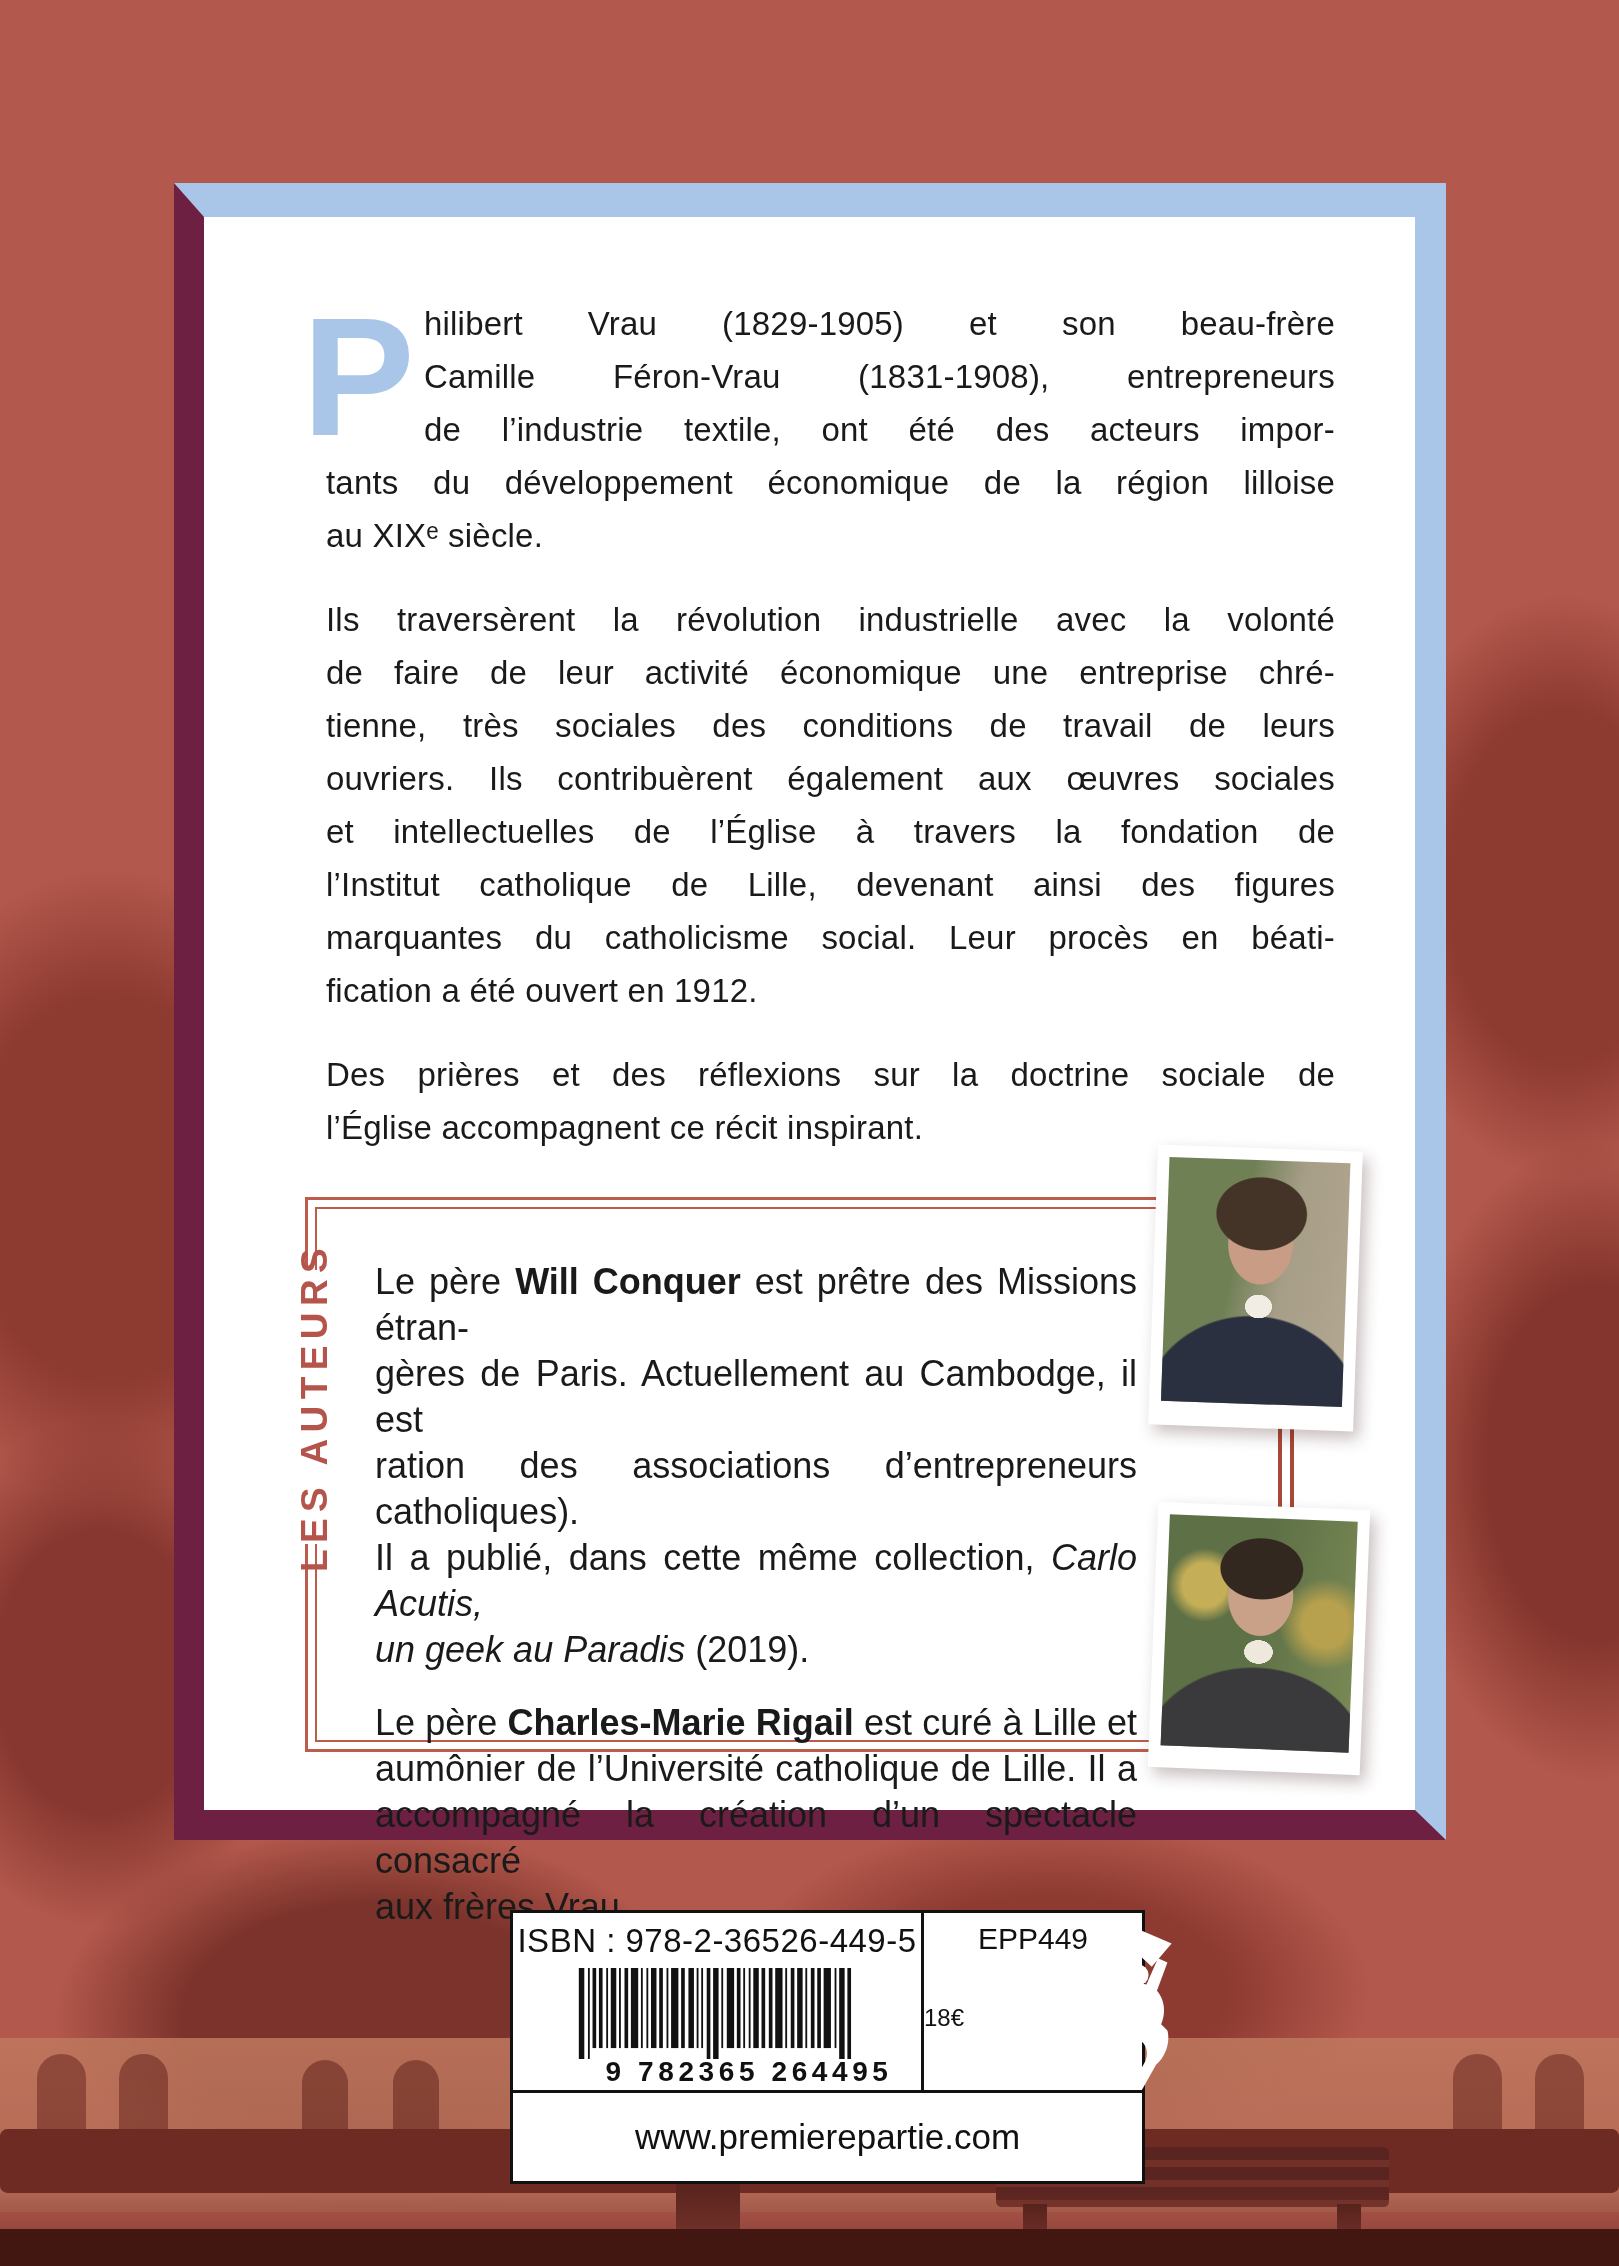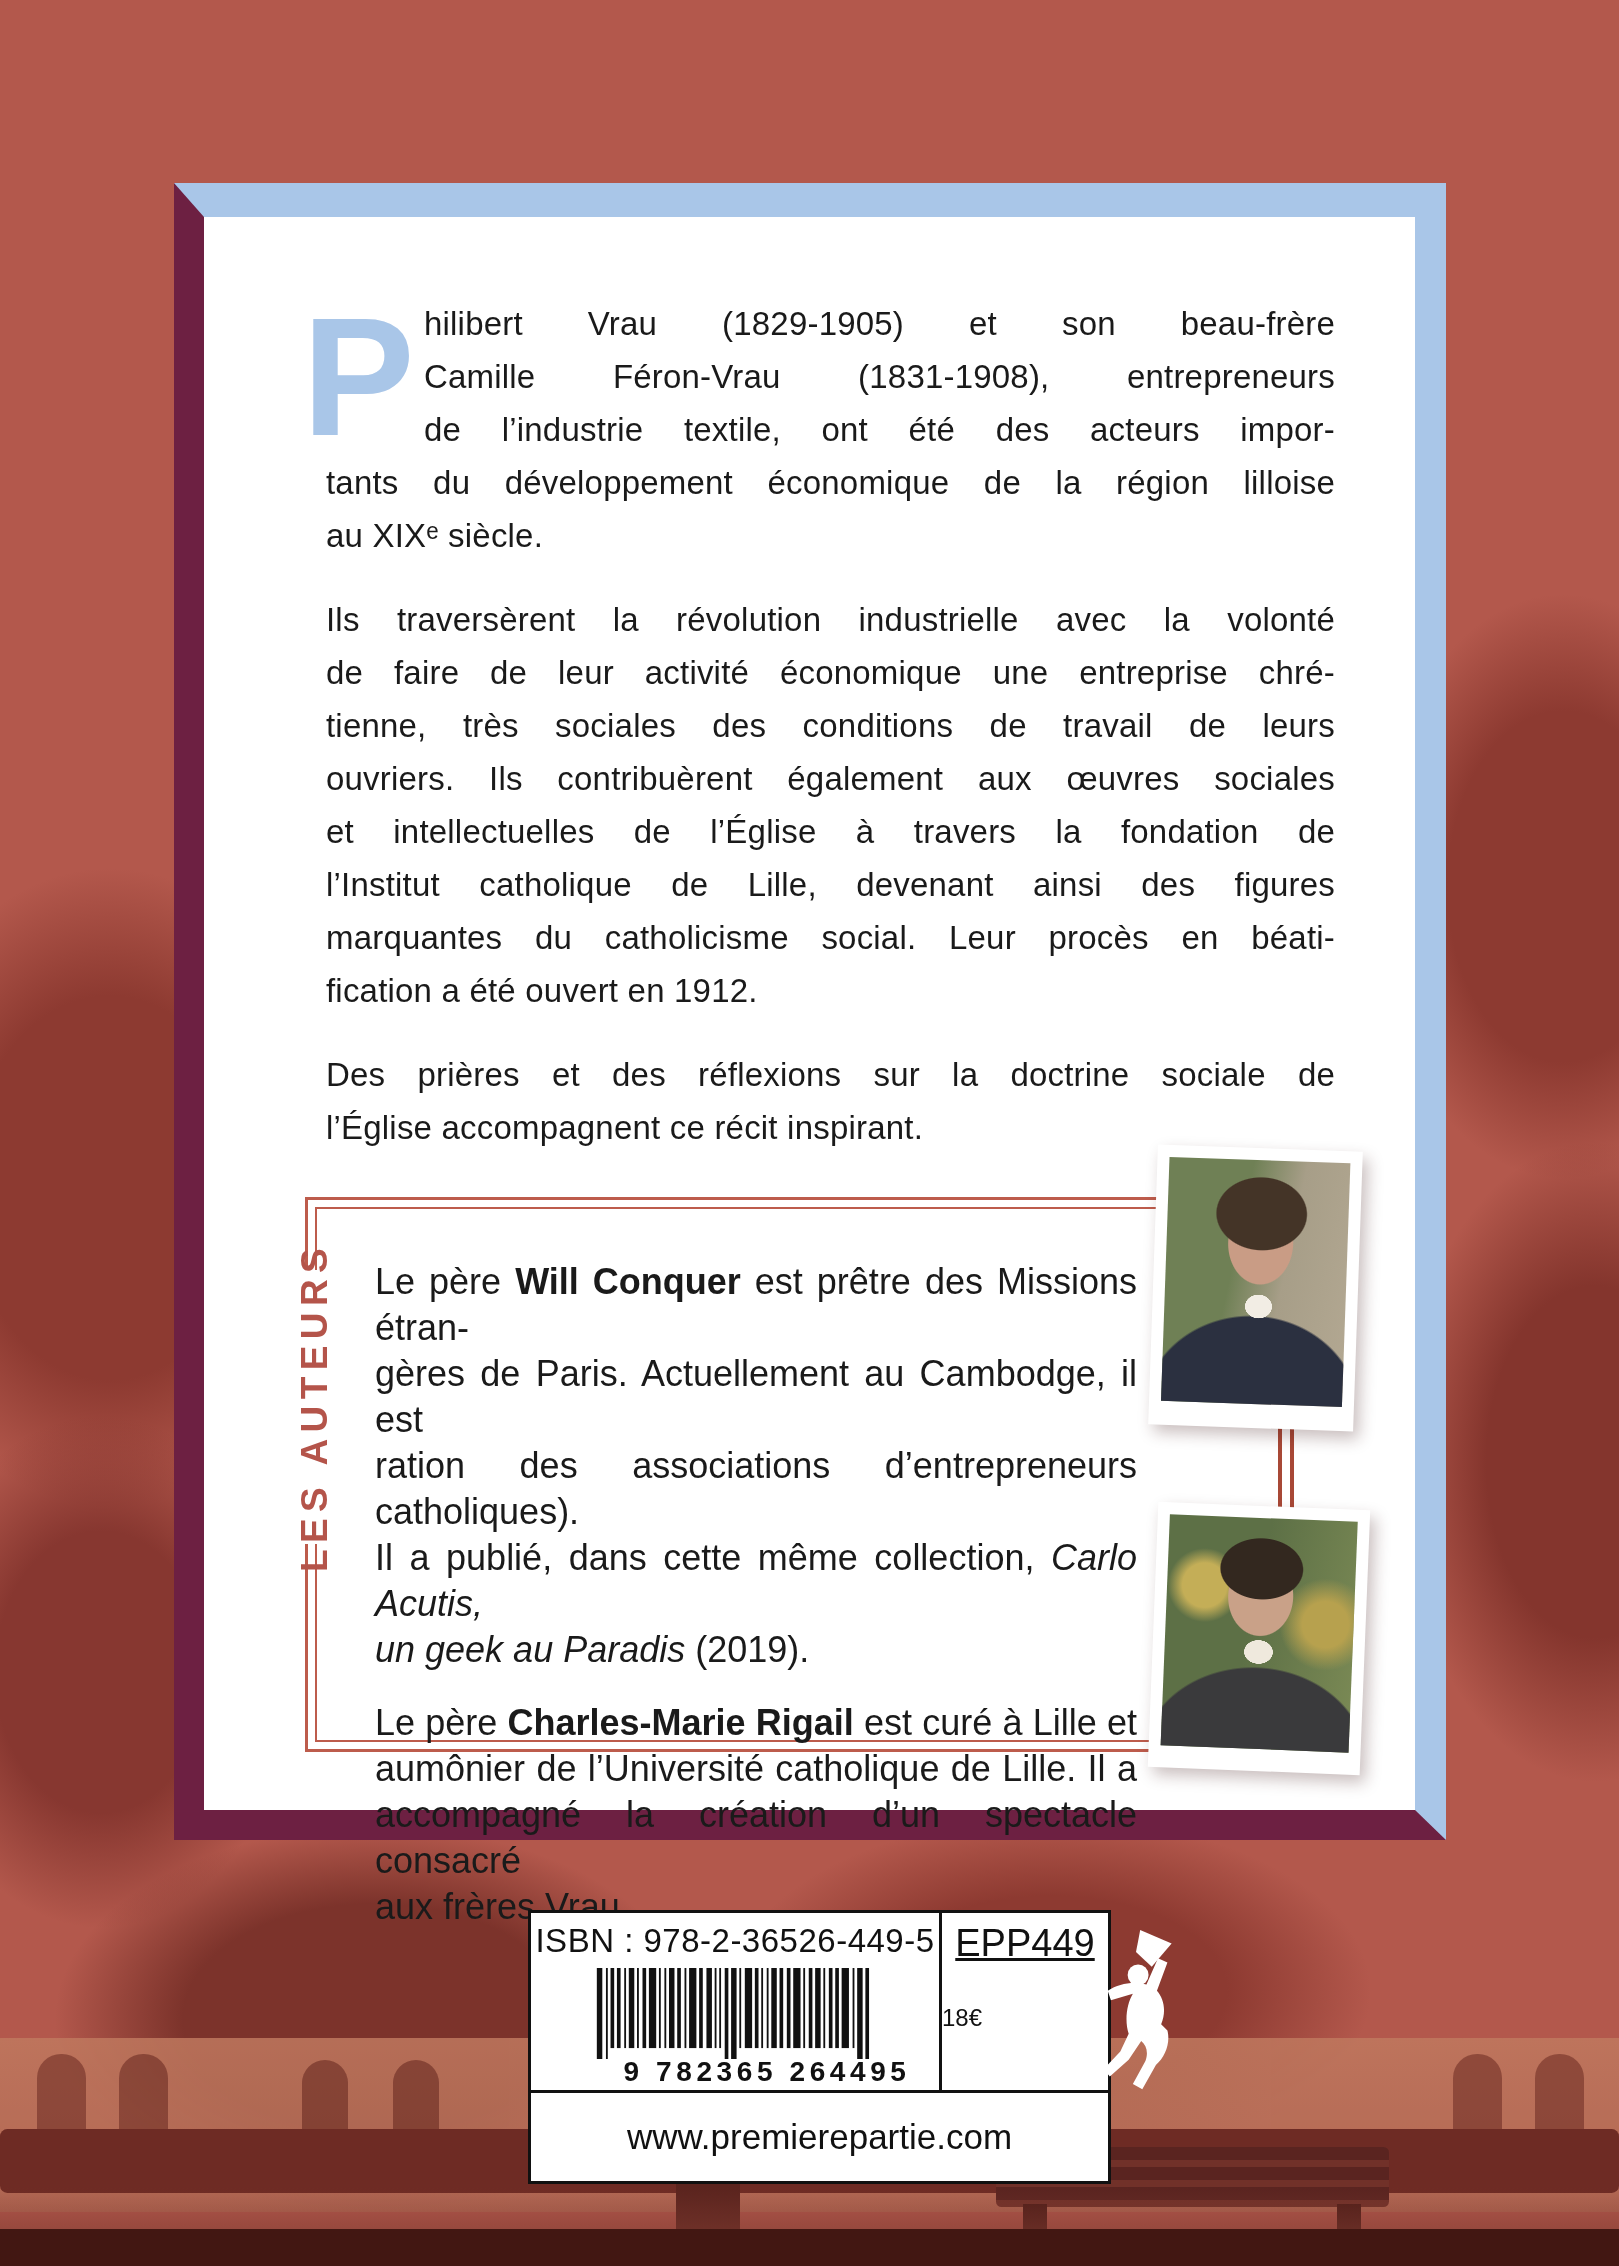--- a/index.html
+++ b/index.html
@@ -95,29 +95,29 @@
       radial-gradient(ellipse 42px 31px at 50% 22%, #33281f 97%, rgba(0,0,0,0)),
       radial-gradient(ellipse 33px 40px at 50% 34%, #c9a188 97%, rgba(0,0,0,0)),
       radial-gradient(ellipse 14.6px 12px at 50% 58%, #efe9dd 97%, rgba(0,0,0,0)),
       radial-gradient(ellipse 114px 96px at 50% 106%, #3a3a3c 98%, rgba(0,0,0,0)),
       radial-gradient(circle 37px at 20% 30%, #c4ae57 60%, rgba(0,0,0,0)),
       radial-gradient(circle 46px at 85% 45%, #b7a14e 50%, rgba(0,0,0,0)),
       linear-gradient(100deg,#5d7046 0 45%,#7b8a55 100%);}
 
   
   .isbn-box{
-    position:absolute;left:528px;top:1910px;width:583px;height:274px;
+    position:absolute;left:510px;top:1910px;width:635px;height:274px;
     box-sizing:border-box;background:#fff;border:3.7px solid #111;color:#111;
   }
   .isbn-cell{position:absolute;left:0;top:0;width:408px;height:179px;border-right:3.7px solid #111;}
   .isbn-text{position:absolute;left:0;top:9.1px;width:100%;text-align:center;font-size:33px;letter-spacing:0.5px;}
   .barcode{position:absolute;left:64px;top:55px;width:285px;height:91px;}
   .barcode-digits{position:absolute;left:0;top:143px;width:100%;text-align:center;font-size:28px;letter-spacing:4.6px;font-weight:bold;padding-left:32px;}
   .epp-cell{position:absolute;left:411px;top:0;right:0;height:179px;}
-  .epp-code{position:absolute;left:0;top:9.1px;width:100%;text-align:center;font-size:38px;text-decoration:underline;}
+  .epp-code{position:absolute;left:0;top:9.1px;width:100%;text-align:center;font-size:30px;}
   .price{position:absolute;left:0;top:91px;width:100%;text-align:left;font-size:24px;}
   .www-row{position:absolute;left:0;bottom:0;width:100%;height:88px;border-top:3.7px solid #111;
     display:flex;align-items:center;justify-content:center;font-size:35px;}
 
   
   .logo{position:absolute;left:1092px;top:1930px;width:132px;height:178px;}
   .logo svg{width:100%;height:100%;fill:#ffffff;}
 </style>
 </head>
 <body>

